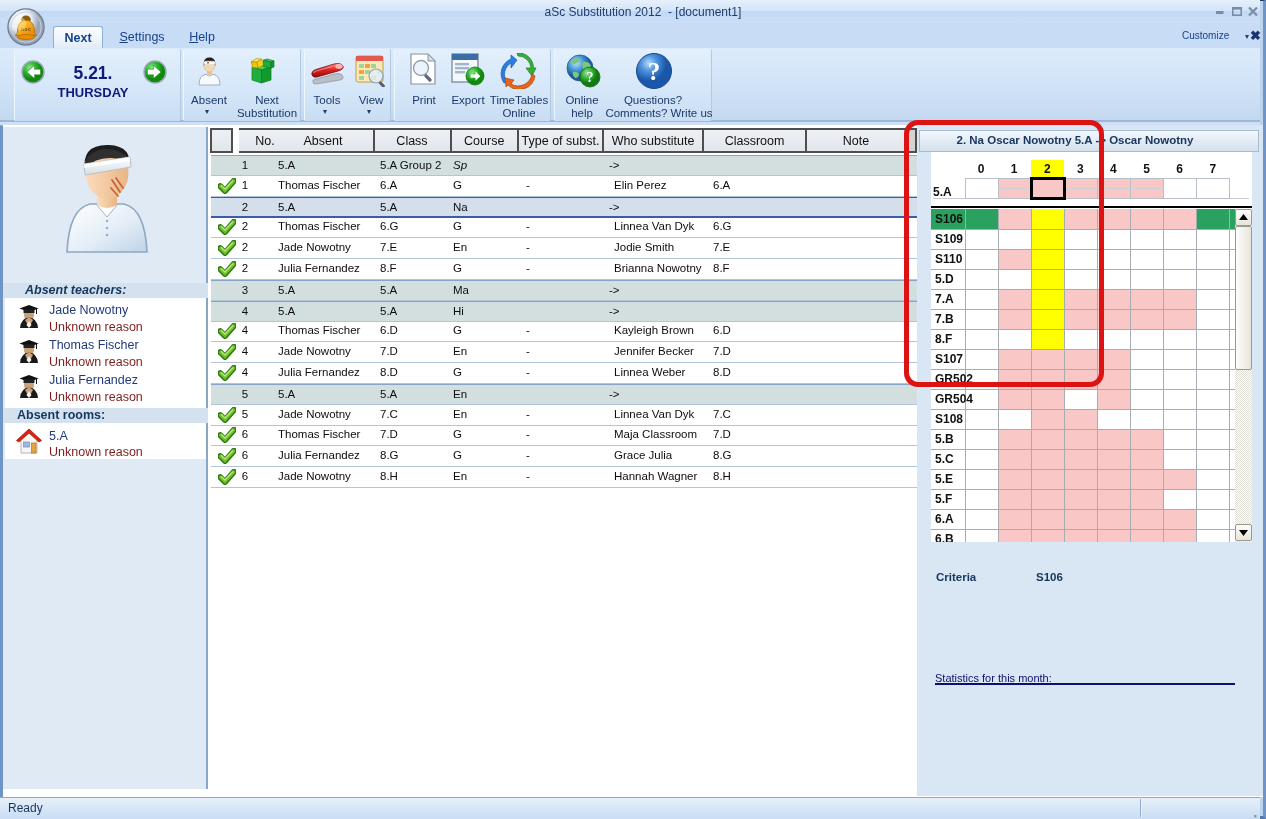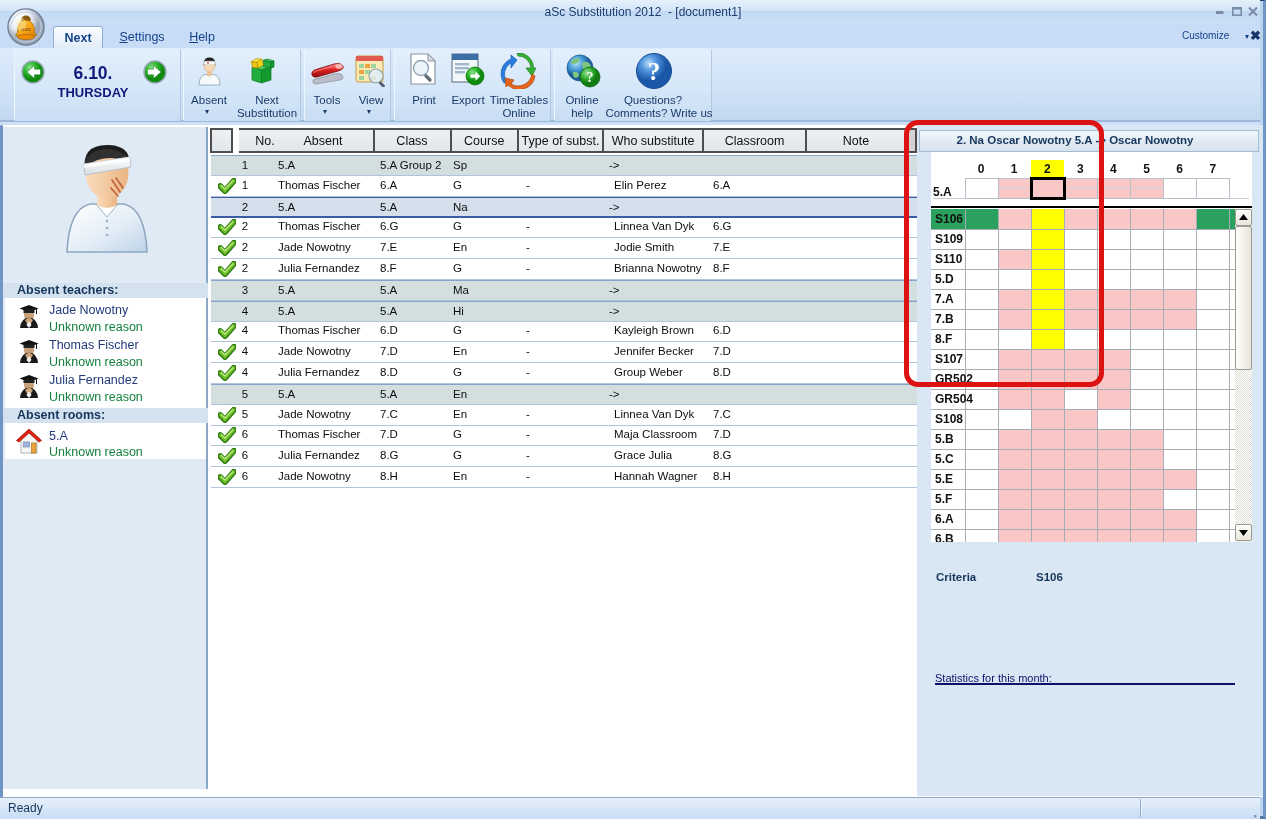--- a/index.html
+++ b/index.html
@@ -24,21 +24,21 @@
 #tab-main { left:53px; width:50px; background:linear-gradient(#fbfdfe,#f0f6fc 50%,#e1ecf7);
   border:1px solid #8fb0d4; border-bottom:none; border-radius:3px 3px 0 0; font-weight:bold; }
 #content { position:absolute; left:3px; top:125px; width:1260px; height:672px; background:#ffffff; }
 #leftpanel { position:absolute; left:0px; top:2px; width:205px; height:662px; background:#dfeaf5; border-right:2px solid #89a6c4; }
 #statusbar { position:absolute; left:0px; top:797px; width:1260px; height:33px;
   background:linear-gradient(#e7f0fa, #cfe1f5 50%, #b9d2ef); border-top:1px solid #8fa8c8;
   font-size:12px; color:#16365c; }
 .hdrband { position:absolute; left:0; width:205px; height:15px; background:#d4e2f0; font-weight:bold; font-size:12.5px; color:#16365c; }
 .whitebg { position:absolute; left:2px; width:201px; background:#ffffff; }
 .pname { position:absolute; left:46px; font-size:12.5px; color:#223a7a; }
-.preason { position:absolute; left:46px; font-size:12.5px; color:#15803d; }
+.preason { position:absolute; left:46px; font-size:12.5px; color:#7f1d1d; }
 
 #table { position:absolute; left:207px; top:0px; width:710px; height:664px; background:#fff; }
 .th { position:absolute; top:3px; height:25px; background:linear-gradient(#eef1f4,#e1e6ea);
   border-right:2px solid #4e4e4e; border-top:2px solid #4e4e4e; border-bottom:2px solid #4e4e4e;
   font-size:12.5px; color:#101010; text-align:center; padding-top:4px; }
 .row { position:absolute; left:1px; width:706px; height:21px; font-size:11.5px; color:#0d0d0d; }
 .grp { background:#d3dfdf; }
 .cell { position:absolute; top:3px; }
 
 #rightpanel { position:absolute; left:914px; top:0px; width:346px; height:671px; background:#d9e6f3; }
@@ -99,21 +99,21 @@
         <stop offset="100%" stop-color="#0f8a0f"></stop>
       </radialGradient>
     </defs>
   <circle cx="12" cy="12" r="11" fill="url(#grn)" stroke="#9aa8ba" stroke-width="1.5"></circle>
   <path d="M13.5 5.5 L6 12 L13.5 18.5 L13.5 14.8 L19.5 14.8 L19.5 9.2 L13.5 9.2 Z" fill="#ffffff" stroke="#1f7a1f" stroke-width="0.5"></path>
 </svg>
 <svg class="abs" style="left:143px;top:60px;" width="24" height="24" viewBox="0 0 24 24">
   <circle cx="12" cy="12" r="11" fill="url(#grn)" stroke="#9aa8ba" stroke-width="1.5"></circle>
   <path d="M10.5 5.5 L18 12 L10.5 18.5 L10.5 14.8 L4.5 14.8 L4.5 9.2 L10.5 9.2 Z" fill="#ffffff" stroke="#1f7a1f" stroke-width="0.5"></path>
 </svg>
-<div class="abs" style="left:48px;top:63px;width:90px;text-align:center;font-size:17.5px;font-weight:bold;color:#10197a;">6.10.</div>
+<div class="abs" style="left:48px;top:63px;width:90px;text-align:center;font-size:17.5px;font-weight:bold;color:#10197a;">5.21.</div>
 <div class="abs" style="left:48px;top:85px;width:90px;text-align:center;font-size:13px;font-weight:bold;color:#10197a;">THURSDAY</div>
 
 <div class="rgroup" style="left:183px;width:118px;"></div>
 <svg class="abs" style="left:197px;top:55px;" width="25" height="31" viewBox="0 0 25 31">
   <path d="M2 30 Q2 21 8 19.5 L17 19.5 Q23 21 23 30 Z" fill="#f7fafc" stroke="#9fb0c0" stroke-width="1"></path>
   <path d="M10 19.5 L12.5 23.5 L15 19.5 Z" fill="#dde8f0"></path>
   <rect x="10" y="15" width="5" height="6" fill="#eec49c"></rect>
   <ellipse cx="12.5" cy="10" rx="5.6" ry="7" fill="#f6d7b4" stroke="#d2a87e" stroke-width="0.5"></ellipse>
   <path d="M6.8 8 Q7 2.5 12.5 2.5 Q18 2.5 18.2 8 L18.2 11 L16.6 6.8 L8.4 6.8 L6.8 11 Z" fill="#222222"></path>
   <rect x="6.9" y="6.2" width="11.2" height="3.2" rx="1.5" fill="#ffffff" stroke="#c9ced4" stroke-width="0.5"></rect>
@@ -280,21 +280,21 @@
     <path d="M25 28 Q21 1 49 2 Q73 3 69 26 L69 16 Q60 7 47 8 Q32 8 25 19 Z" fill="#1d1d1d"></path>
     <path d="M25 25 Q36 14 52 15 Q65 16 69 23 L69 15 Q58 5 44 6 Q29 8 25 19 Z" fill="#303030"></path>
     <path d="M24 21 L70 14 L71 24 L25 32 Z" fill="url(#band)" stroke="#b9c2cb" stroke-width="1"></path>
     <path d="M24 21 L70 14 L70 18 L24 25 Z" fill="#ffffff" opacity="0.8"></path>
     <path d="M52 37 L60 49 M56 35 L63 45 M51 45 L58 53" stroke="#c4633a" stroke-width="1.7" stroke-linecap="round"></path>
     <circle cx="47" cy="78" r="1.3" fill="#9ab0c6"></circle>
       <circle cx="47" cy="85" r="1.3" fill="#9ab0c6"></circle>
       <circle cx="47" cy="92" r="1.3" fill="#9ab0c6"></circle>
   </svg>
   <div class="hdrband" style="top:158px;">
-      <span style="position:absolute;left:14px;top:0px;">Absent teachers:</span>
+      <span style="position:absolute;left:22px;top:0px;font-style:italic;">Absent teachers:</span>
     </div>
   <div class="whitebg" style="top:173px;height:135px;"></div>
   <div class="pname" style="top:178px;">Jade Nowotny</div>
   <div class="preason" style="top:195px;">Unknown reason</div>
   <div class="pname" style="top:213px;">Thomas Fischer</div>
   <div class="preason" style="top:230px;">Unknown reason</div>
   <div class="pname" style="top:248px;">Julia Fernandez</div>
   <div class="preason" style="top:265px;">Unknown reason</div>
   <svg class="abs" style="left:15px;top:176px;" width="22" height="28" viewBox="0 0 22 28">
       <use href="#gradperson"></use>
@@ -338,21 +338,21 @@
   <div class="th" style="left:241.5px;width:67.5px;">Course</div>
   <div class="th" style="left:309px;width:85px;">Type of subst.</div>
   <div class="th" style="left:394px;width:100px;">Who substitute</div>
   <div class="th" style="left:494px;width:103px;">Classroom</div>
   <div class="th" style="left:597px;width:100px;">Note</div>
   <div class="th" style="left:697px;width:10px;background:#d4d3d2;"></div>
   <div class="row grp" style="top:30.0px;border-top:1px solid #89a4c9;border-bottom:1px solid #b0c4dc;">
         <span class="cell" style="left:14px;width:40px;text-align:center;">1</span>
         <span class="cell" style="left:67px;">5.A</span>
         <span class="cell" style="left:169px;">5.A Group 2</span>
-        <span class="cell" style="left:242px;">Sp</span>
+        <span class="cell" style="left:242px;font-style:italic;">Sp</span>
         <span class="cell" style="left:398px;">-&gt;</span>
       </div>
   <div class="row" style="top:50.8px;border-bottom:1px solid #b0c4dc;">
         <svg class="cell" style="left:7px;top:2px;" width="18" height="16" viewBox="0 0 18 16">
           <path d="M2.2 8.2 L7 13 L16 2.8" stroke="#2e7d12" stroke-width="6" fill="none" stroke-linecap="round" stroke-linejoin="round"></path>
           <path d="M2.8 8.2 L7 12.4 L15.4 3" stroke="#6fbf2a" stroke-width="3.6" fill="none" stroke-linecap="round"></path>
           <path d="M3.4 7.8 L7 11 L14.8 2.9" stroke="#b8e47e" stroke-width="1.4" fill="none" stroke-linecap="round"></path>
         </svg>
         <span class="cell" style="left:14px;width:40px;text-align:center;">1</span>
         <span class="cell" style="left:67px;">Thomas Fischer</span>
@@ -457,21 +457,21 @@
         <svg class="cell" style="left:7px;top:2px;" width="18" height="16" viewBox="0 0 18 16">
           <path d="M2.2 8.2 L7 13 L16 2.8" stroke="#2e7d12" stroke-width="6" fill="none" stroke-linecap="round" stroke-linejoin="round"></path>
           <path d="M2.8 8.2 L7 12.4 L15.4 3" stroke="#6fbf2a" stroke-width="3.6" fill="none" stroke-linecap="round"></path>
           <path d="M3.4 7.8 L7 11 L14.8 2.9" stroke="#b8e47e" stroke-width="1.4" fill="none" stroke-linecap="round"></path>
         </svg>
         <span class="cell" style="left:14px;width:40px;text-align:center;">4</span>
         <span class="cell" style="left:67px;">Julia Fernandez</span>
         <span class="cell" style="left:169px;">8.D</span>
         <span class="cell" style="left:242px;">G</span>
         <span class="cell" style="left:315px;">-</span>
-        <span class="cell" style="left:403px;">Group Weber</span>
+        <span class="cell" style="left:403px;">Linnea Weber</span>
         <span class="cell" style="left:502px;">8.D</span>
       </div>
   <div class="row grp" style="top:258.8px;border-top:1px solid #89a4c9;border-bottom:1px solid #b0c4dc;">
         <span class="cell" style="left:14px;width:40px;text-align:center;">5</span>
         <span class="cell" style="left:67px;">5.A</span>
         <span class="cell" style="left:169px;">5.A</span>
         <span class="cell" style="left:242px;">En</span>
         <span class="cell" style="left:398px;">-&gt;</span>
       </div>
   <div class="row" style="top:279.6px;border-bottom:1px solid #b0c4dc;">

